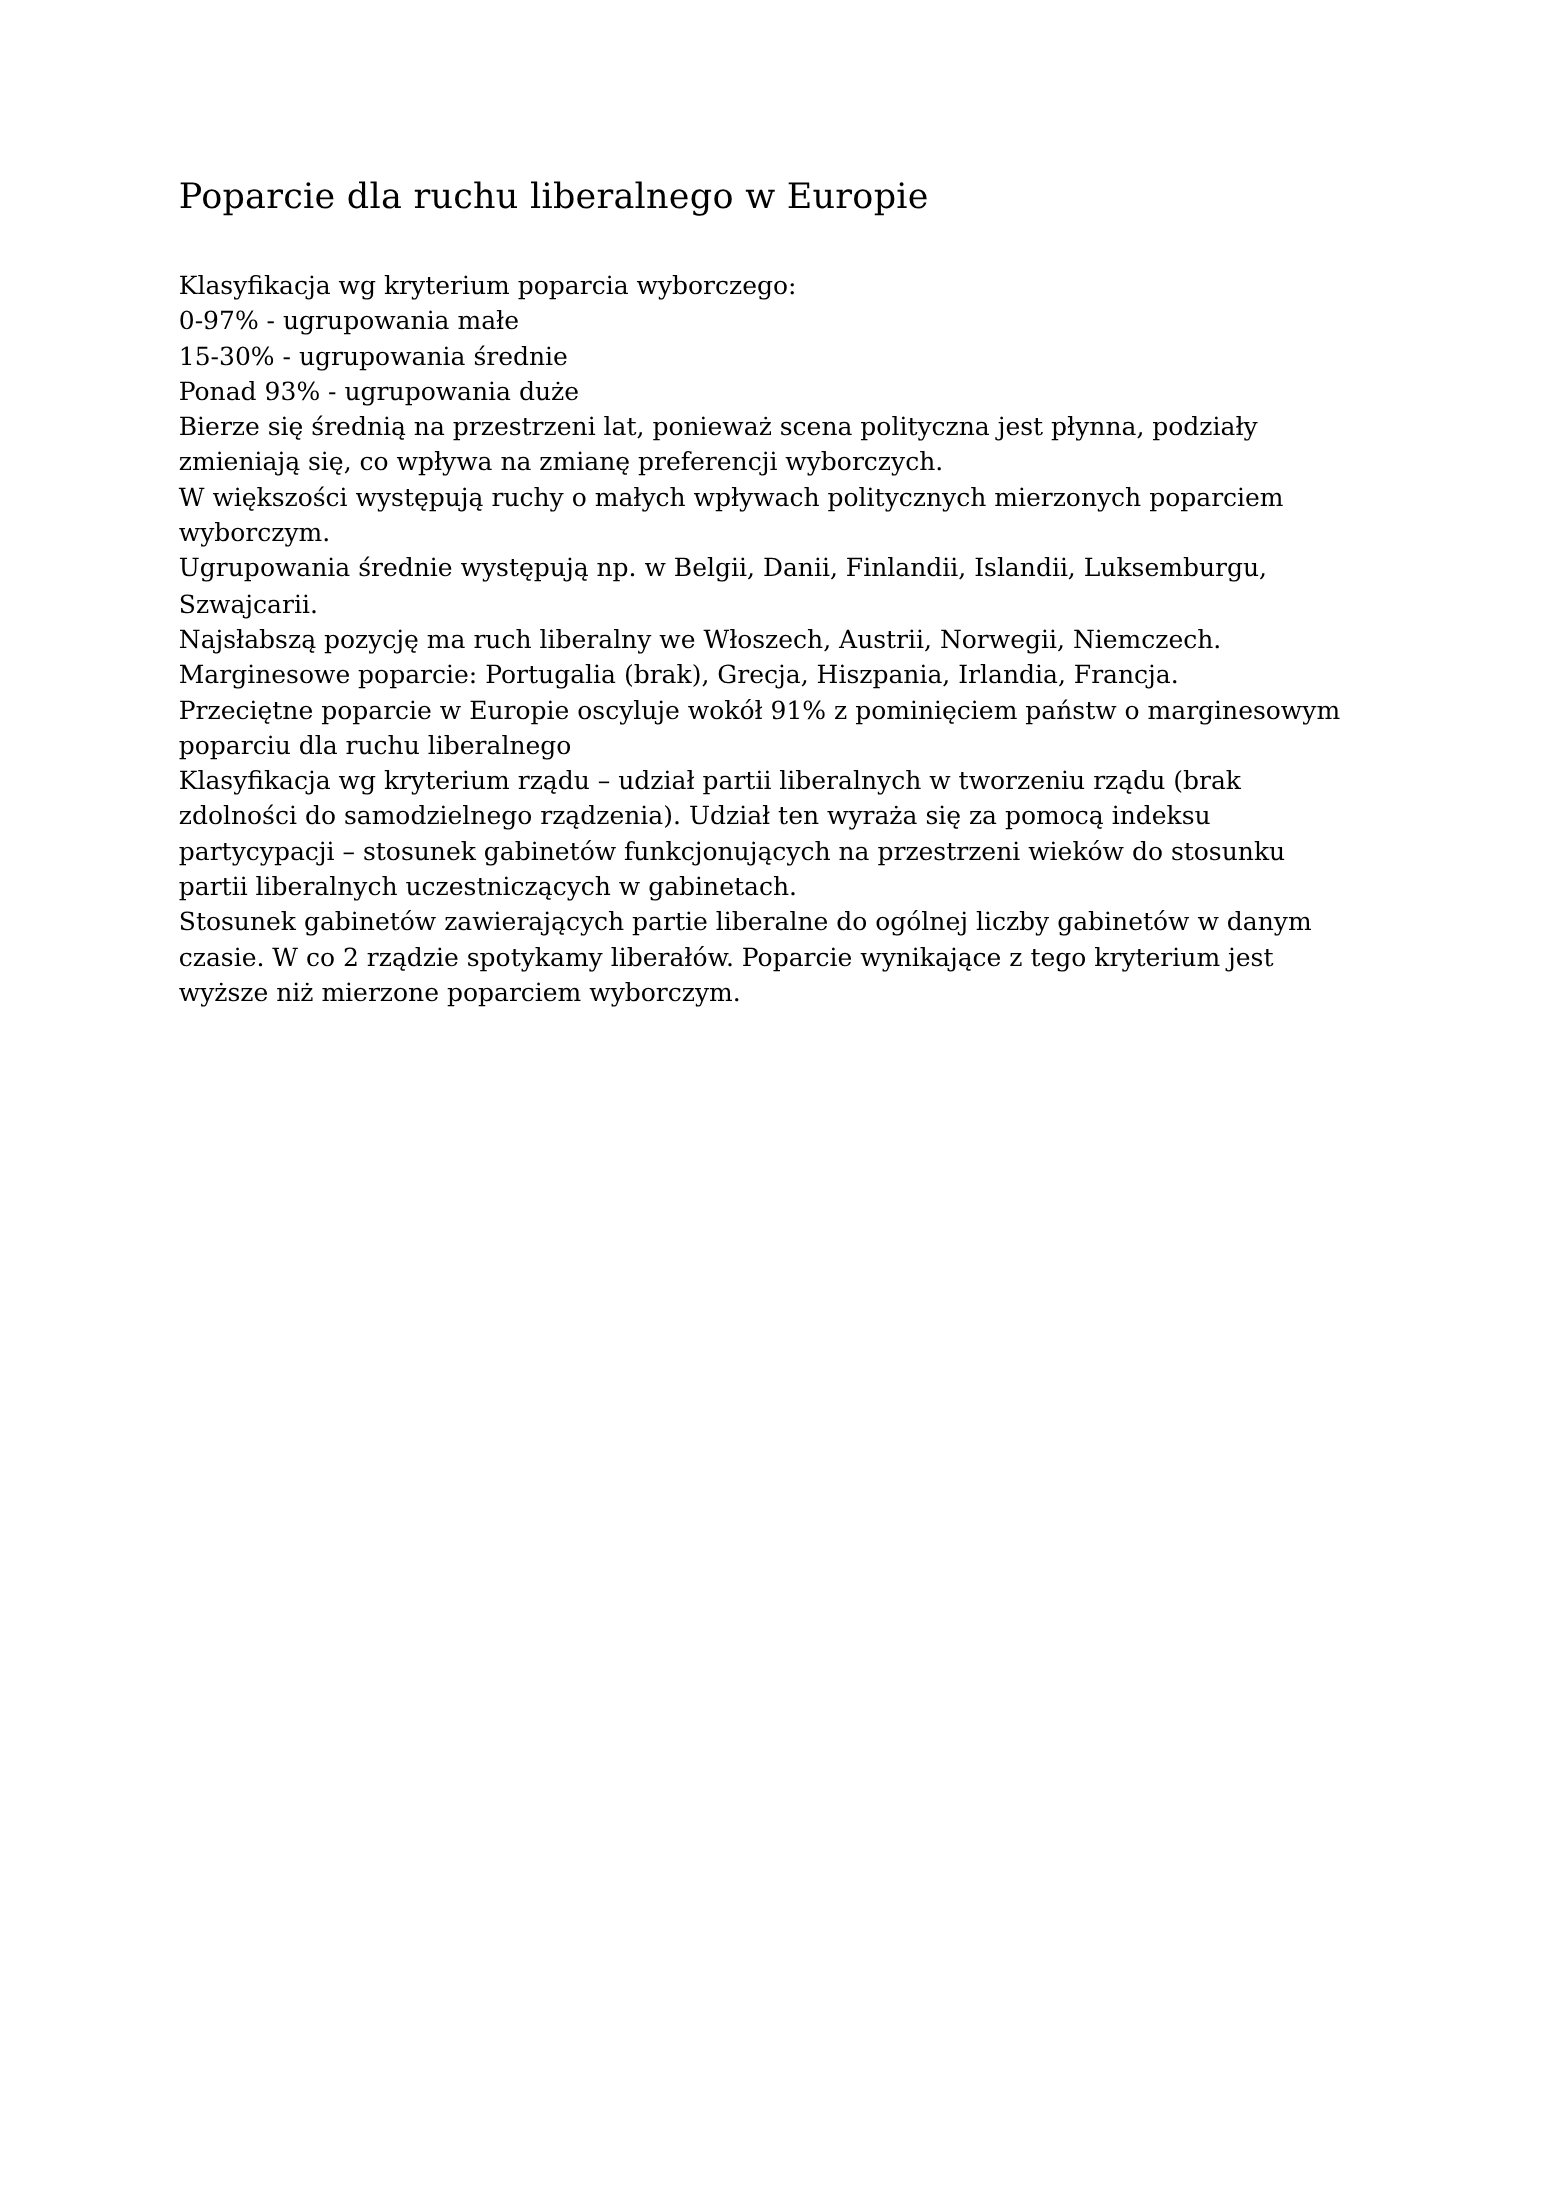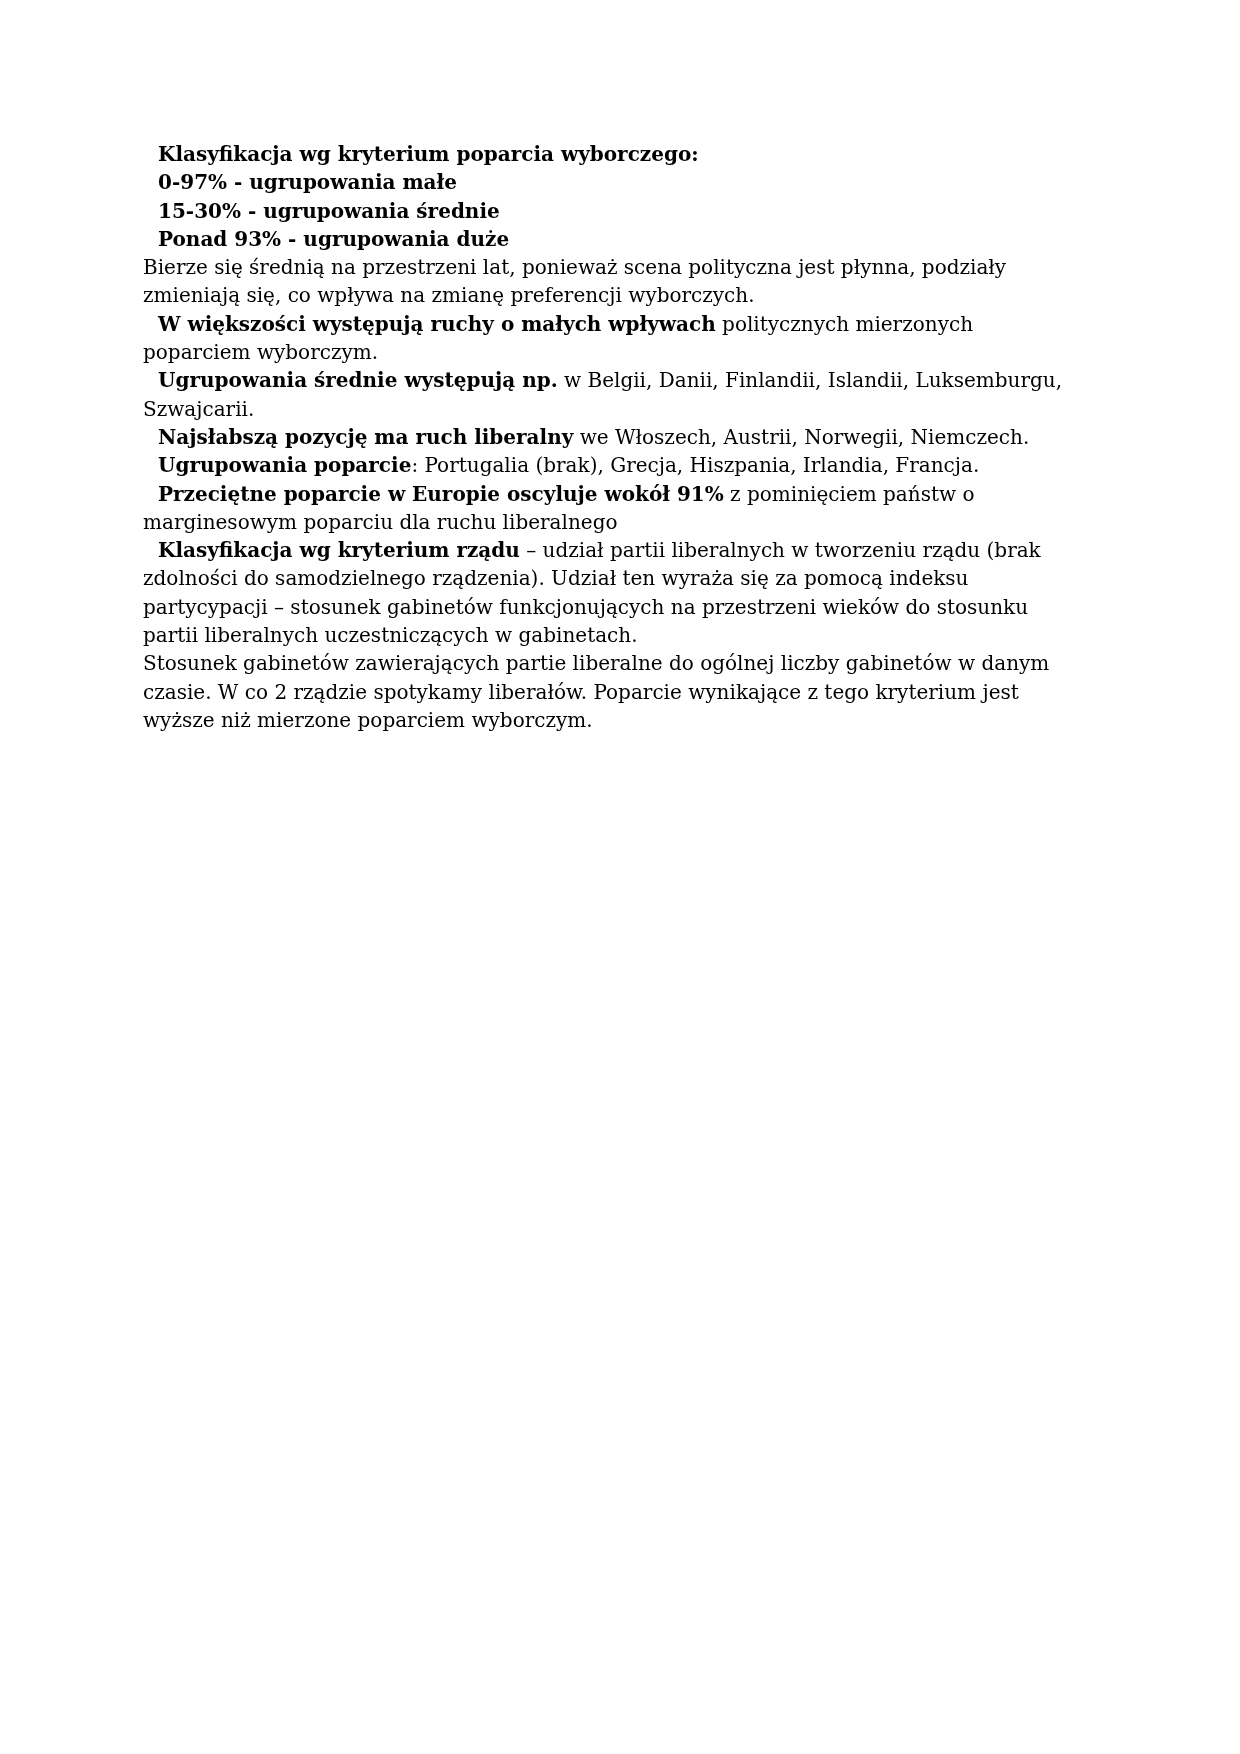--- a/index.html
+++ b/index.html
@@ -31,35 +31,35 @@
   .doc-body {
     width: 940px;
     font-size: 20px;
     line-height: 28.3px;
   }
   .doc-body p {
     margin: 0;
     padding: 0;
   }
   .seg-bold {
-    font-weight: bold;
-    margin-left: 15px;
+    font-weight: normal;
   }
 </style>
 </head>
 <body>
 
 <div class="page">
+  <h1 class="doc-title">Poparcie dla ruchu liberalnego w Europie</h1>
   <div class="doc-body" id="doc-body">
       <p><span class="seg-bold">Klasyfikacja wg kryterium poparcia wyborczego:</span></p>
       <p><span class="seg-bold">0-97% - ugrupowania małe</span></p>
       <p><span class="seg-bold">15-30% - ugrupowania średnie</span></p>
       <p><span class="seg-bold">Ponad 93% - ugrupowania duże</span></p>
       <p><span>Bierze się średnią na przestrzeni lat, ponieważ scena polityczna jest płynna, podziały zmieniają się, co wpływa na zmianę preferencji wyborczych.</span></p>
       <p><span class="seg-bold">W większości występują ruchy o małych wpływach</span><span> politycznych mierzonych poparciem wyborczym.</span></p>
       <p><span class="seg-bold">Ugrupowania średnie występują np.</span><span> w Belgii, Danii, Finlandii, Islandii, Luksemburgu, Szwajcarii.</span></p>
       <p><span class="seg-bold">Najsłabszą pozycję ma ruch liberalny</span><span> we Włoszech, Austrii, Norwegii, Niemczech.</span></p>
-      <p><span class="seg-bold">Ugrupowania poparcie</span><span>: Portugalia (brak), Grecja, Hiszpania, Irlandia, Francja.</span></p>
+      <p><span class="seg-bold">Marginesowe poparcie</span><span>: Portugalia (brak), Grecja, Hiszpania, Irlandia, Francja.</span></p>
       <p><span class="seg-bold">Przeciętne poparcie w Europie oscyluje wokół 91%</span><span> z pominięciem państw o marginesowym poparciu dla ruchu liberalnego</span></p>
       <p><span class="seg-bold">Klasyfikacja wg kryterium rządu</span><span> – udział partii liberalnych w tworzeniu rządu (brak zdolności do samodzielnego rządzenia). Udział ten wyraża się za pomocą indeksu partycypacji – stosunek gabinetów funkcjonujących na przestrzeni wieków do stosunku partii liberalnych uczestniczących w gabinetach.</span></p>
       <p><span>Stosunek gabinetów zawierających partie liberalne do ogólnej liczby gabinetów w danym czasie. W co 2 rządzie spotykamy liberałów. Poparcie wynikające z tego kryterium jest wyższe niż mierzone poparciem wyborczym.</span></p>
     </div>
 </div>
 
 </body></html>

